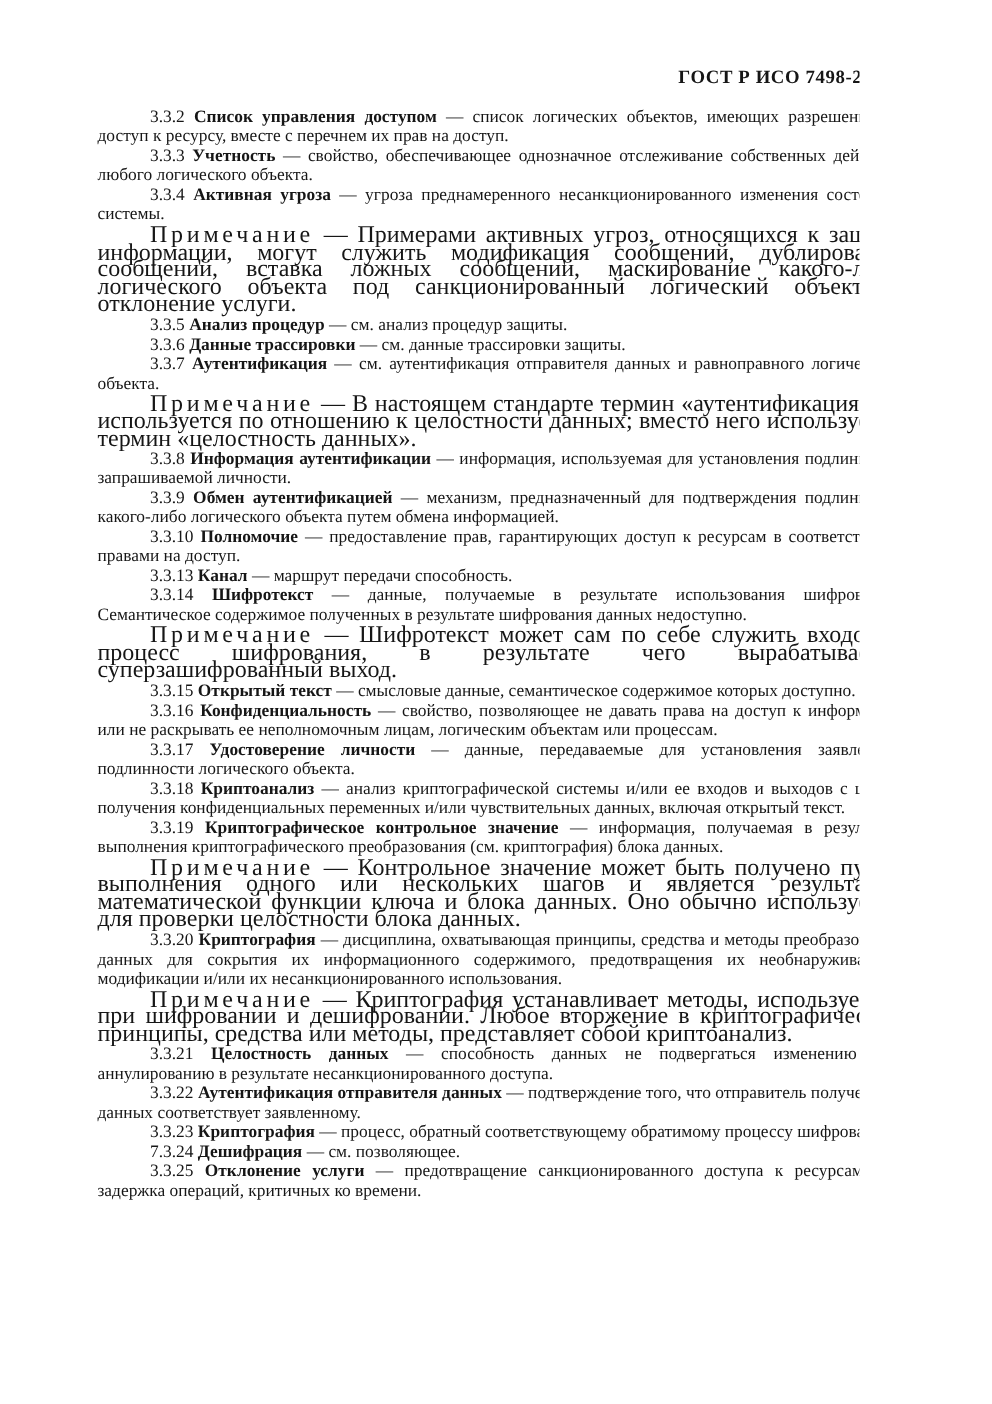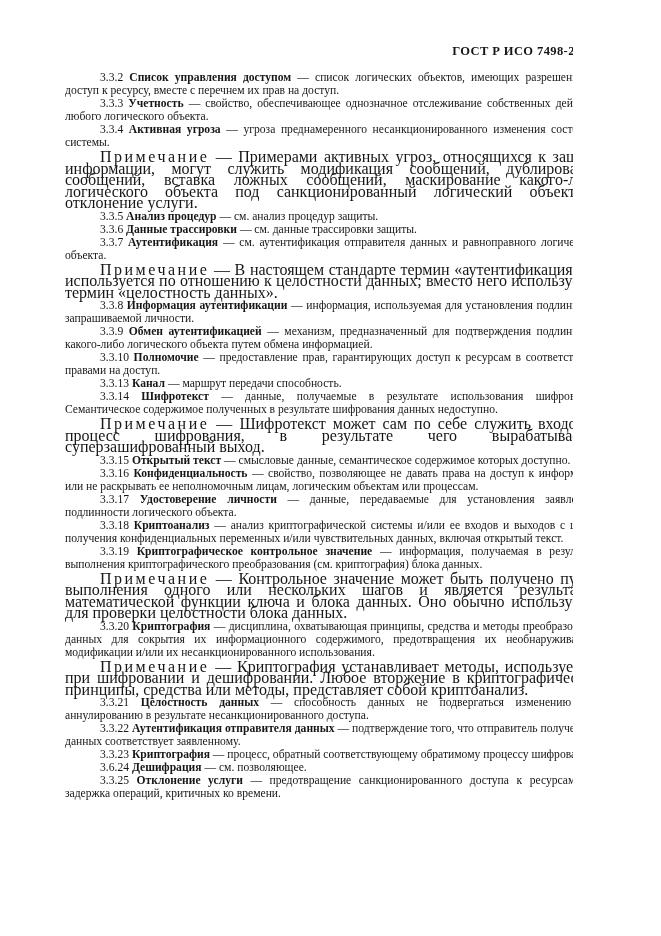--- a/index.html
+++ b/index.html
@@ -113,19 +113,19 @@
   <p class="para term"><span class="num">3.3.20</span> <span class="term-name">Криптография</span> <span class="def">— дисциплина, охватывающая принципы, средства и методы преобразования данных для сокрытия их информационного содержимого, предотвращения их необнаруживаемой модификации и/или их несанкционированного использования.</span></p>
 
   <p class="para note"><span class="note-label">Примечание</span> <span class="note-text">— Криптография устанавливает методы, используемые при шифровании и дешифровании. Любое вторжение в криптографические принципы, средства или методы, представляет собой криптоанализ.</span></p>
 
   <p class="para term"><span class="num">3.3.21</span> <span class="term-name">Целостность данных</span> <span class="def">— способность данных не подвергаться изменению или аннулированию в результате несанкционированного доступа.</span></p>
 
   <p class="para term"><span class="num">3.3.22</span> <span class="term-name">Аутентификация отправителя данных</span> <span class="def">— подтверждение того, что отправитель полученных данных соответствует заявленному.</span></p>
 
   <p class="para term"><span class="num">3.3.23</span> <span class="term-name">Криптография</span> <span class="def">— процесс, обратный соответствующему обратимому процессу шифрования.</span></p>
 
-  <p class="para term"><span class="num">3.6.24</span> <span class="term-name">Дешифрация</span> <span class="def">— см. позволяющее.</span></p>
+  <p class="para term"><span class="num">7.3.24</span> <span class="term-name">Дешифрация</span> <span class="def">— см. позволяющее.</span></p>
 
   <p class="para term"><span class="num">3.3.25</span> <span class="term-name">Отклонение услуги</span> <span class="def">— предотвращение санкционированного доступа к ресурсам или задержка операций, критичных ко времени.</span></p>
 </div>
 
   <div class="page-number">3</div>
 </div>
 
 </body></html>

